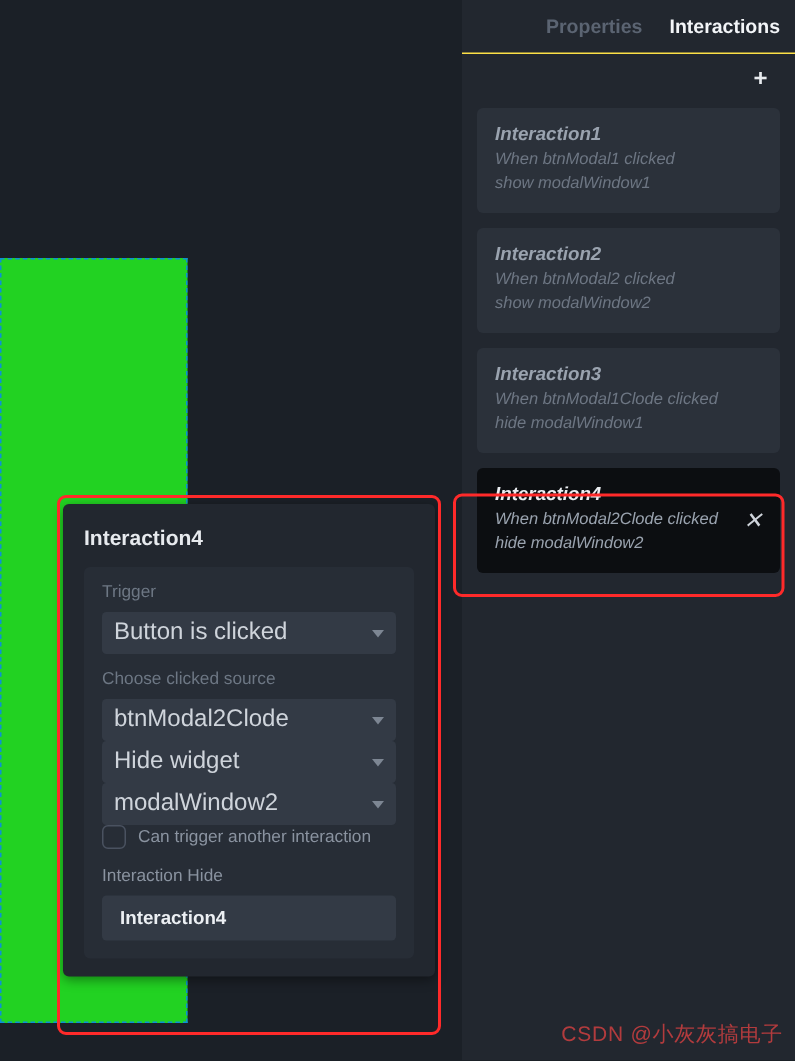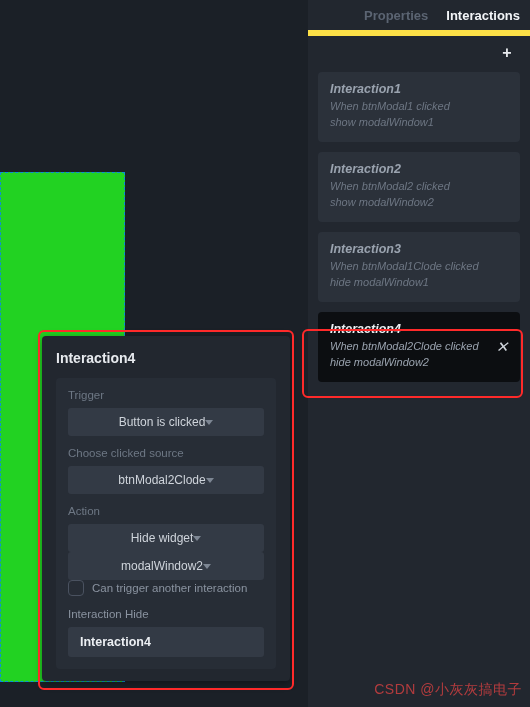--- a/index.html
+++ b/index.html
@@ -13,21 +13,21 @@
     width: 222px;
     height: 100%;
     background: #22272f;
   }
   .tabs {
     display: flex;
     height: 36px;
     align-items: center;
     padding: 0 10px;
     gap: 18px;
-    border-bottom: 6px solid #fde047;
+    border-bottom: 1px solid #fde047;
     justify-content: flex-end;
   }
   .tab {
     font-weight: 700;
     font-size: 13px;
     color: #5b6472;
     cursor: pointer;
   }
   .tab.active { color: #f3f5f8; }
 
@@ -104,24 +104,24 @@
     margin-bottom: 7px;
     margin-top: 11px;
   }
   .flabel:first-child { margin-top: 0; }
   .fselect {
     background: #333a45;
     border-radius: 3px;
     height: 28px;
     display: flex;
     align-items: center;
-    justify-content: center;
-    padding: 0 22px;
+    justify-content: space-between;
+    padding: 0 8px;
     color: #cfd4db;
-    font-size: 12px;
+    font-size: 16px;
     cursor: pointer;
   }
   .chev {
     width: 0; height: 0;
     border-left: 4px solid transparent;
     border-right: 4px solid transparent;
     border-top: 5px solid #7d8693;
   }
   .check-row {
     display: flex; align-items: center; gap: 8px;
@@ -228,21 +228,20 @@
       <span>Button is clicked</span>
       <span class="chev"></span>
     </div>
 
     <div class="flabel">Choose clicked source</div>
     <div class="fselect">
       <span>btnModal2Clode</span>
       <span class="chev"></span>
     </div>
 
-    <div class="flabel">Action</div>
     <div class="fselect">
       <span>Hide widget</span>
       <span class="chev"></span>
     </div>
 
     <div class="fselect">
       <span>modalWindow2</span>
       <span class="chev"></span>
     </div>
 

